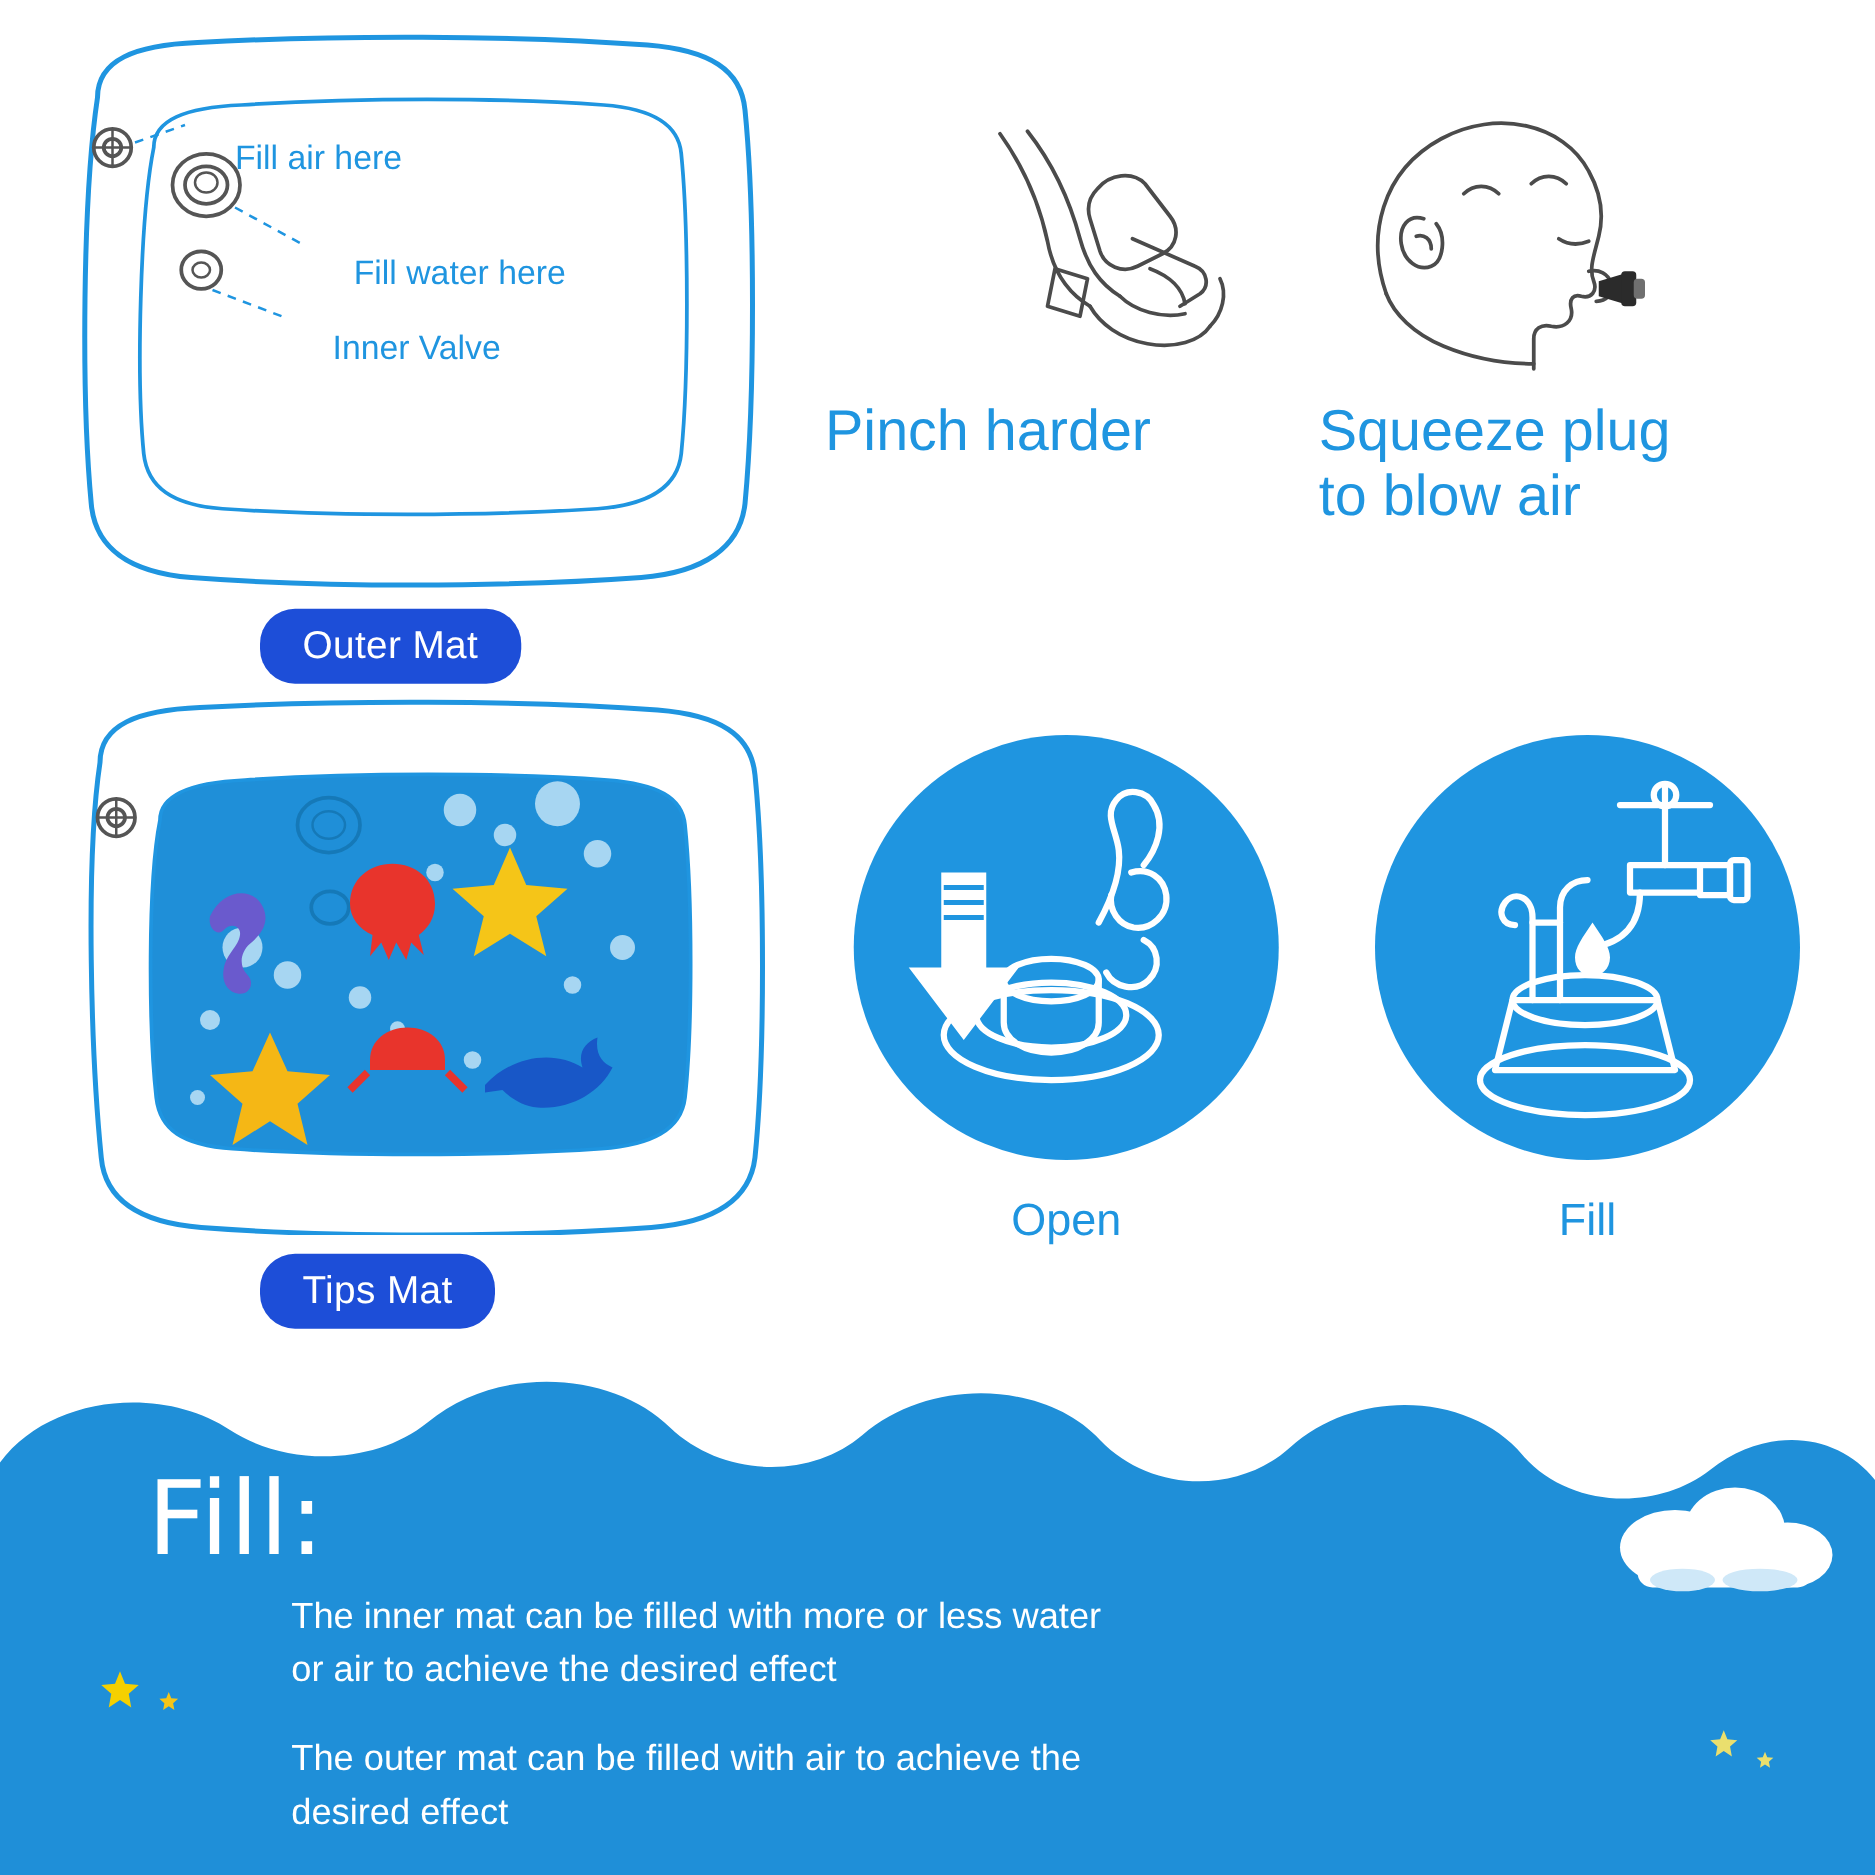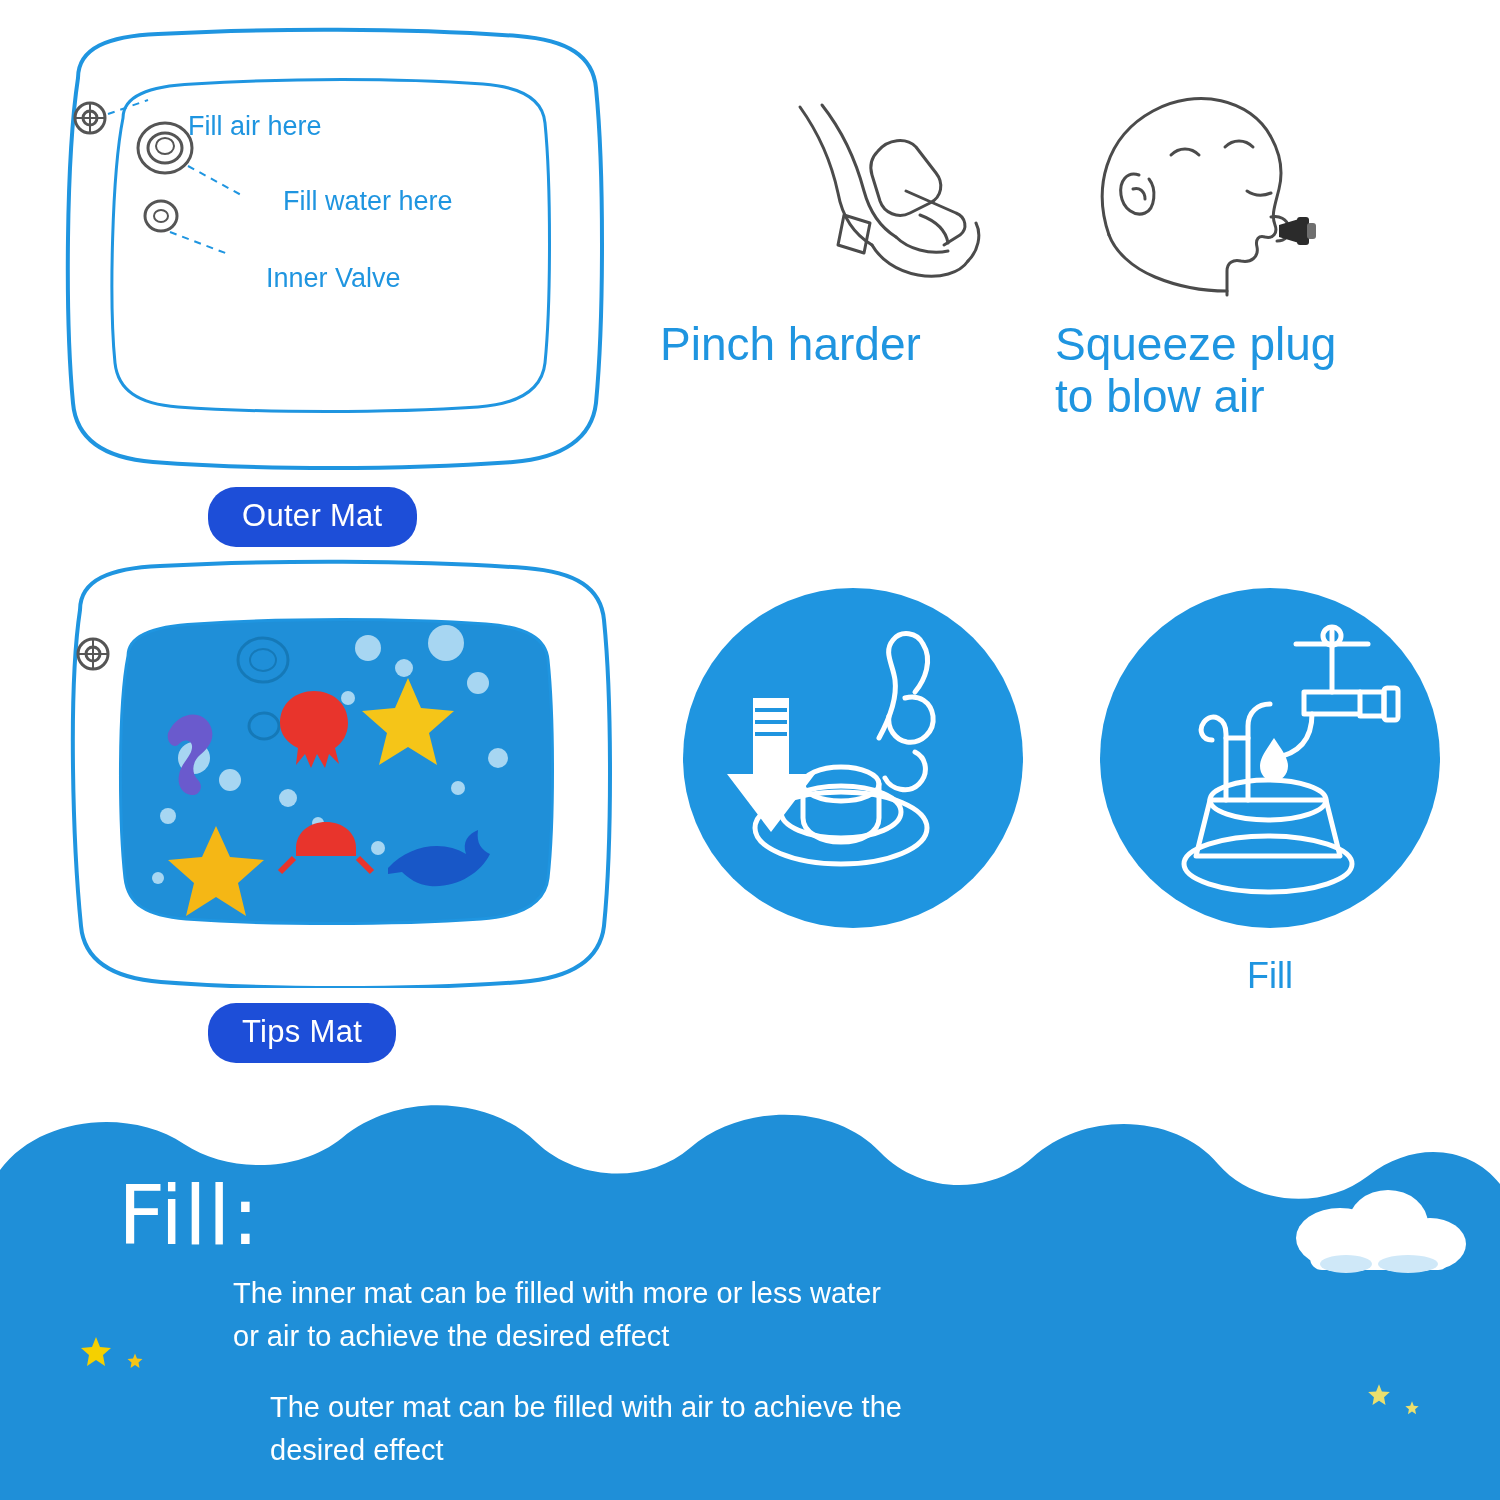--- a/index.html
+++ b/index.html
@@ -46,21 +46,21 @@
   #outer-mat-label { left: 208px; top: 487px; }
   #inner-mat-label { left: 208px; top: 1003px; }
 
   .callout {
     position: absolute;
     font-size: 27px;
     color: #1f95e0;
     white-space: nowrap;
   }
   #callout-air   { left: 140px; top: 93px; }
-  #callout-water { left: 235px; top: 168px; }
+  #callout-water { left: 235px; top: 185px; }
   #callout-valve { left: 218px; top: 245px; }
 
   
   #inner-mat-panel {
     left: 48px; top: 548px; width: 580px; height: 440px;
   }
 
   
   #pinch-sketch { left: 760px; top: 95px; width: 280px; height: 220px; }
   #blow-sketch  { left: 1075px; top: 85px; width: 290px; height: 230px; }
@@ -109,21 +109,21 @@
   }
   .tip-line {
     position: absolute;
     color: #ffffff;
     font-size: 29px;
     line-height: 43px;
     width: 1090px;
     white-space: pre-line;
   }
   #tip-1 { left: 233px; top: 1272px; }
-  #tip-2 { left: 233px; top: 1386px; margin-left: 37px; }
+  #tip-2 { left: 233px; top: 1386px; }
 </style>
 </head>
 <body>
 
 <div class="stage">
 
   <div class="abs" id="outer-mat-panel">
     <svg class="mat-outline" viewBox="0 0 570 460">
       <path d="M30,60 C30,30 60,18 110,16 C220,10 360,10 470,18 C520,22 545,38 548,70
                C556,150 556,300 548,385 C544,420 515,440 465,444
@@ -291,20 +291,21 @@
       <g>
         <path d="M70,110 l36,0 l0,76 l26,0 l-44,58 l-44,-58 l26,0 z" fill="#ffffff"></path>
         <g stroke="#1f95e0" stroke-width="4">
           <line x1="72" y1="122" x2="104" y2="122"></line>
           <line x1="72" y1="134" x2="104" y2="134"></line>
           <line x1="72" y1="146" x2="104" y2="146"></line>
         </g>
       </g>
     </svg>
   </div>
+  <div class="circle-caption" id="open-caption">Open</div>
 
   <div class="circle" id="fill-circle">
     <svg viewBox="0 0 340 340" width="340" height="340">
       <g fill="none" stroke="#ffffff" stroke-width="5" stroke-linejoin="round" stroke-linecap="round">
 
         <line x1="196" y1="56" x2="268" y2="56"></line>
         <line x1="232" y1="40" x2="232" y2="104"></line>
         <circle cx="232" cy="48" r="9"></circle>
         <path d="M204,104 l56,0 l0,22 l-56,0 z"></path>
         <path d="M212,126 c0,26 -14,40 -38,44"></path>

